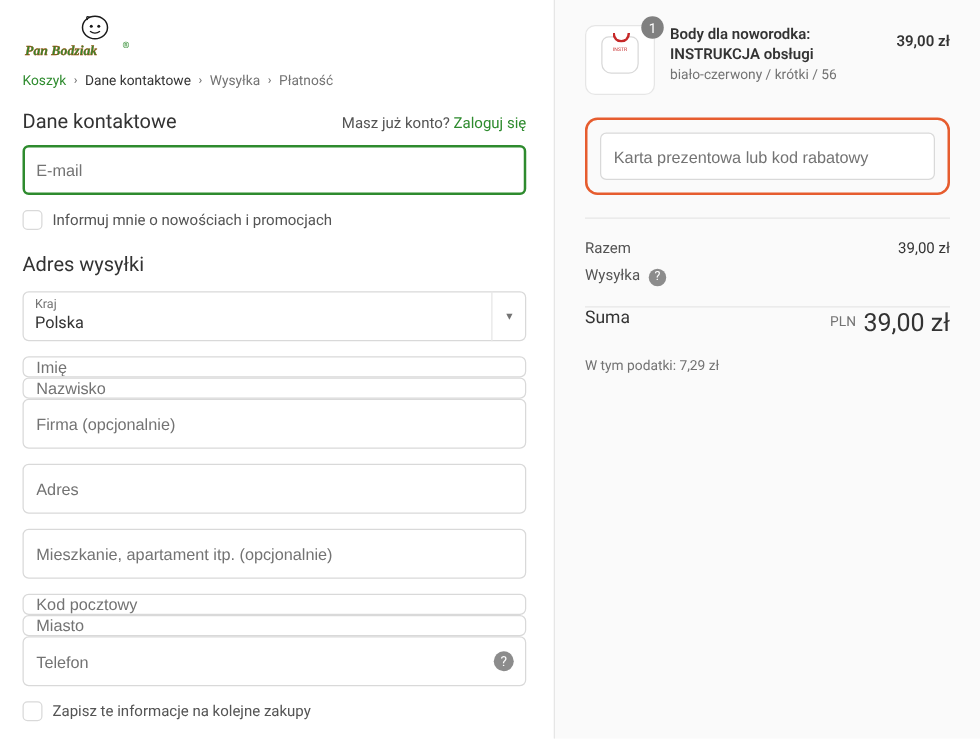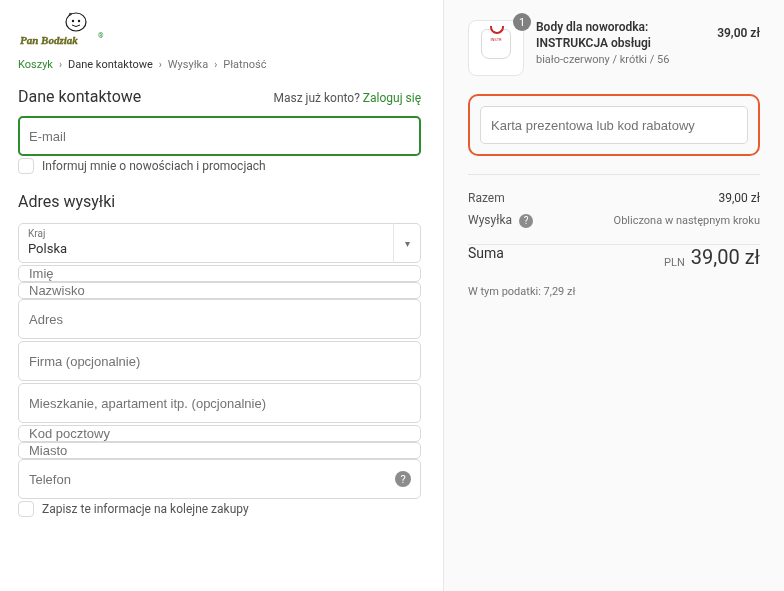--- a/index.html
+++ b/index.html
@@ -18,21 +18,21 @@
 .login-prompt .link { color: #2e8b2e; cursor: pointer; }
 .input { width: 100%; height: 40px; border: 1px solid #d9d9d9; border-radius: 5px; padding: 0 10px; font-size: 13px; color: #333; background: #fff; }
 .input::placeholder { color: #737373; }
 .input.focused { border: 2px solid #2e8b2e; padding: 0 9px; }
 .select-wrap { position: relative; }
 .select-wrap .floating { position: absolute; top: 5px; left: 10px; font-size: 10px; color: #737373; }
 .select-wrap .value { position: absolute; bottom: 7px; left: 10px; font-size: 13px; color: #333; pointer-events: none; }
 .select-wrap .caret { position: absolute; right: 0; top: 0; width: 28px; height: 40px; border-left: 1px solid #e6e6e6; display: flex; align-items: center; justify-content: center; color: #737373; font-size: 10px; }
 .row { display: flex; gap: 0; margin-bottom: 0; flex-direction: column; }
 .row .input { flex: 1; }
-.field { margin-bottom: 2px; }
+.field { margin-bottom: 12px; }
 .checkbox-row { display: flex; align-items: center; gap: 8px; margin-bottom: 18px; font-size: 12px; color: #545454; }
 .checkbox { width: 16px; height: 16px; border: 1px solid #d9d9d9; border-radius: 4px; background: #fff; cursor: pointer; flex-shrink: 0; }
 .input-icon-wrap { position: relative; }
 .input-icon-wrap .qmark { position: absolute; right: 10px; top: 50%; transform: translateY(-50%); width: 16px; height: 16px; border-radius: 50%; background: #8c8c8c; color: #fff; font-size: 11px; display: flex; align-items: center; justify-content: center; cursor: pointer; }
 .section-title2 { font-size: 16px; font-weight: 400; margin-bottom: 12px; }
 
 
 .product-row { display: flex; gap: 12px; align-items: flex-start; margin-bottom: 18px; }
 .thumb { position: relative; width: 56px; height: 56px; border: 1px solid #e6e6e6; border-radius: 8px; background: #fff; flex-shrink: 0; display: flex; align-items: center; justify-content: center; }
 .thumb .badge { position: absolute; top: -8px; right: -8px; width: 18px; height: 18px; border-radius: 50%; background: #808080; color: #fff; font-size: 11px; display: flex; align-items: center; justify-content: center; }
@@ -44,21 +44,21 @@
 .promo-box { border: 2px solid #e65c2e; border-radius: 10px; padding: 10px; display: flex; gap: 10px; margin-bottom: 18px; margin-top: 2px; }
 .promo-box .input { flex: 1; height: 38px; }
 .btn-apply { background: #c6c6c6; color: #fff; border: none; border-radius: 5px; padding: 0 16px; font-size: 12px; cursor: pointer; }
 .summary-line { display: flex; justify-content: space-between; align-items: center; font-size: 12px; color: #545454; padding: 4px 0; }
 .summary-line .value { color: #333; }
 .summary-line .muted { color: #737373; font-size: 11px; }
 .summary-line .qmark-sm { display: inline-flex; width: 14px; height: 14px; border-radius: 50%; background: #8c8c8c; color: #fff; font-size: 10px; align-items: center; justify-content: center; margin-left: 4px; cursor: pointer; }
 .total-row { display: flex; justify-content: space-between; align-items: flex-start; padding-top: 0; }
 .total-left .label { font-size: 14px; color: #333; }
 .total-left .tax { font-size: 11px; color: #737373; margin-top: 24px; }
-.total-right { display: flex; align-items: flex-end; gap: 6px; }
+.total-right { display: flex; align-items: center; gap: 6px; }
 .total-right .currency { font-size: 11px; color: #737373; }
 .total-right .amount { font-size: 20px; font-weight: 400; color: #333; }
 
 
 .onesie { width: 30px; height: 38px; position: relative; }
 .onesie-body { width: 30px; height: 30px; background: #fff; border: 1px solid #d9d9d9; border-radius: 6px 6px 8px 8px; position: relative; }
 .onesie-collar { position: absolute; top: -4px; left: 8px; width: 14px; height: 8px; border: 2px solid #c62828; border-top: none; border-radius: 0 0 8px 8px; background: #fff; }
 .onesie-text { position: absolute; top: 8px; left: 4px; right: 4px; font-size: 4px; color: #c62828; text-align: center; line-height: 1; }
 </style>
 </head>
@@ -112,25 +112,25 @@
     <div class="value">Polska</div>
     <div class="caret">▾</div>
   </div>
 
   <div class="row">
     <input class="input" placeholder="Imię" style="">
     <input class="input" placeholder="Nazwisko" style="">
   </div>
 
   <div class="field">
+    <input class="input" placeholder="Firma (opcjonalnie)" style="">
+  </div>
+
+  <div class="field">
     <input class="input" placeholder="Adres" style="">
-  </div>
-
-  <div class="field">
-    <input class="input" placeholder="Firma (opcjonalnie)" style="">
   </div>
 
   <div class="field">
     <input class="input" placeholder="Mieszkanie, apartament itp. (opcjonalnie)" style="">
   </div>
 
   <div class="row">
     <input class="input" placeholder="Kod pocztowy" style="">
     <input class="input" placeholder="Miasto" style="">
   </div>
@@ -174,21 +174,20 @@
   <div style="padding:12px 0;">
     <div class="summary-line">
       <span>Razem</span>
       <span class="value">39,00 zł</span>
     </div>
     <div class="summary-line">
       <span>
         <span>Wysyłka</span>
         <span class="qmark-sm">?</span>
       </span>
-      <span class="muted">Obliczona w następnym kroku</span>
     </div>
   </div>
 
   <hr class="hr">
 
   <div class="total-row">
     <div class="total-left">
       <div class="label">Suma</div>
       <div class="tax">W tym podatki: 7,29 zł</div>
     </div>

